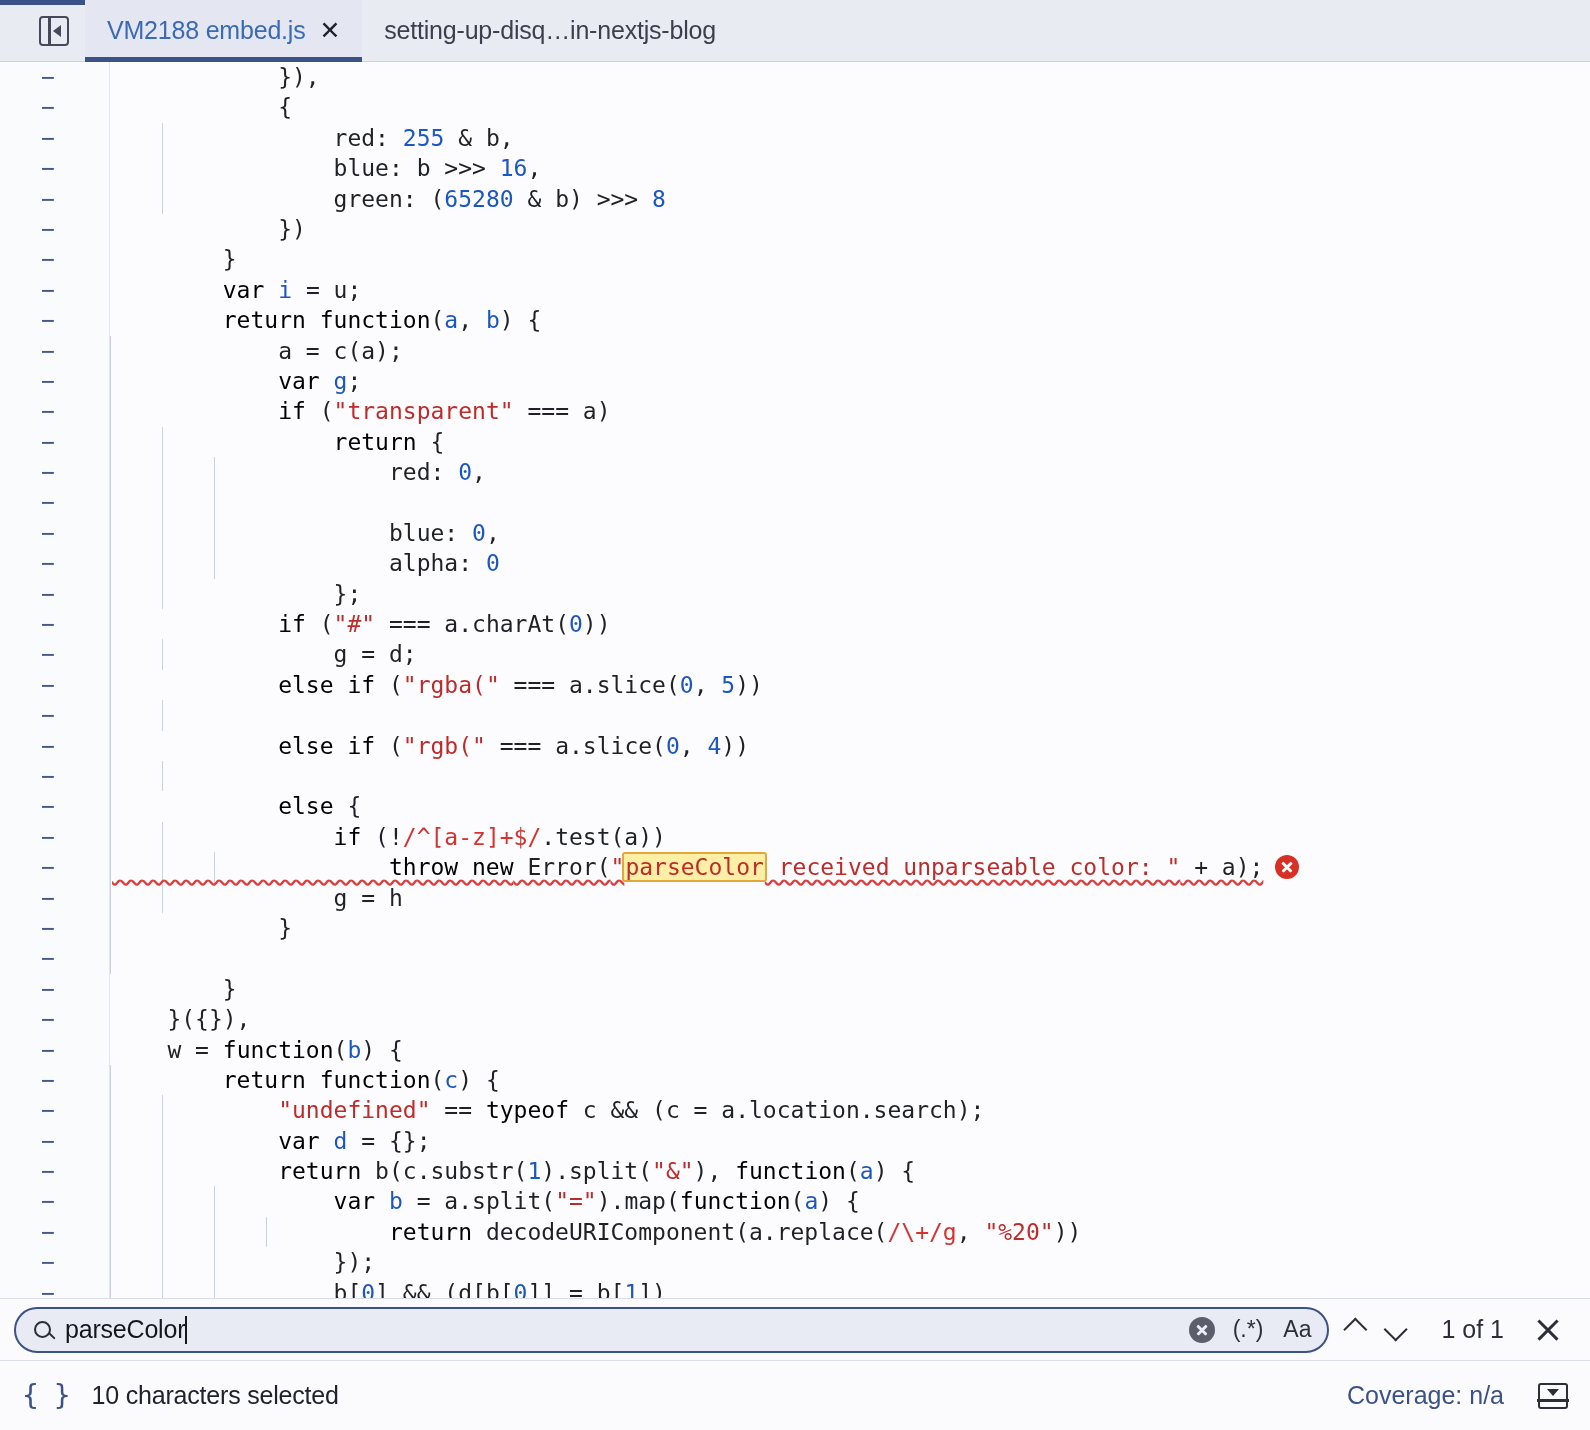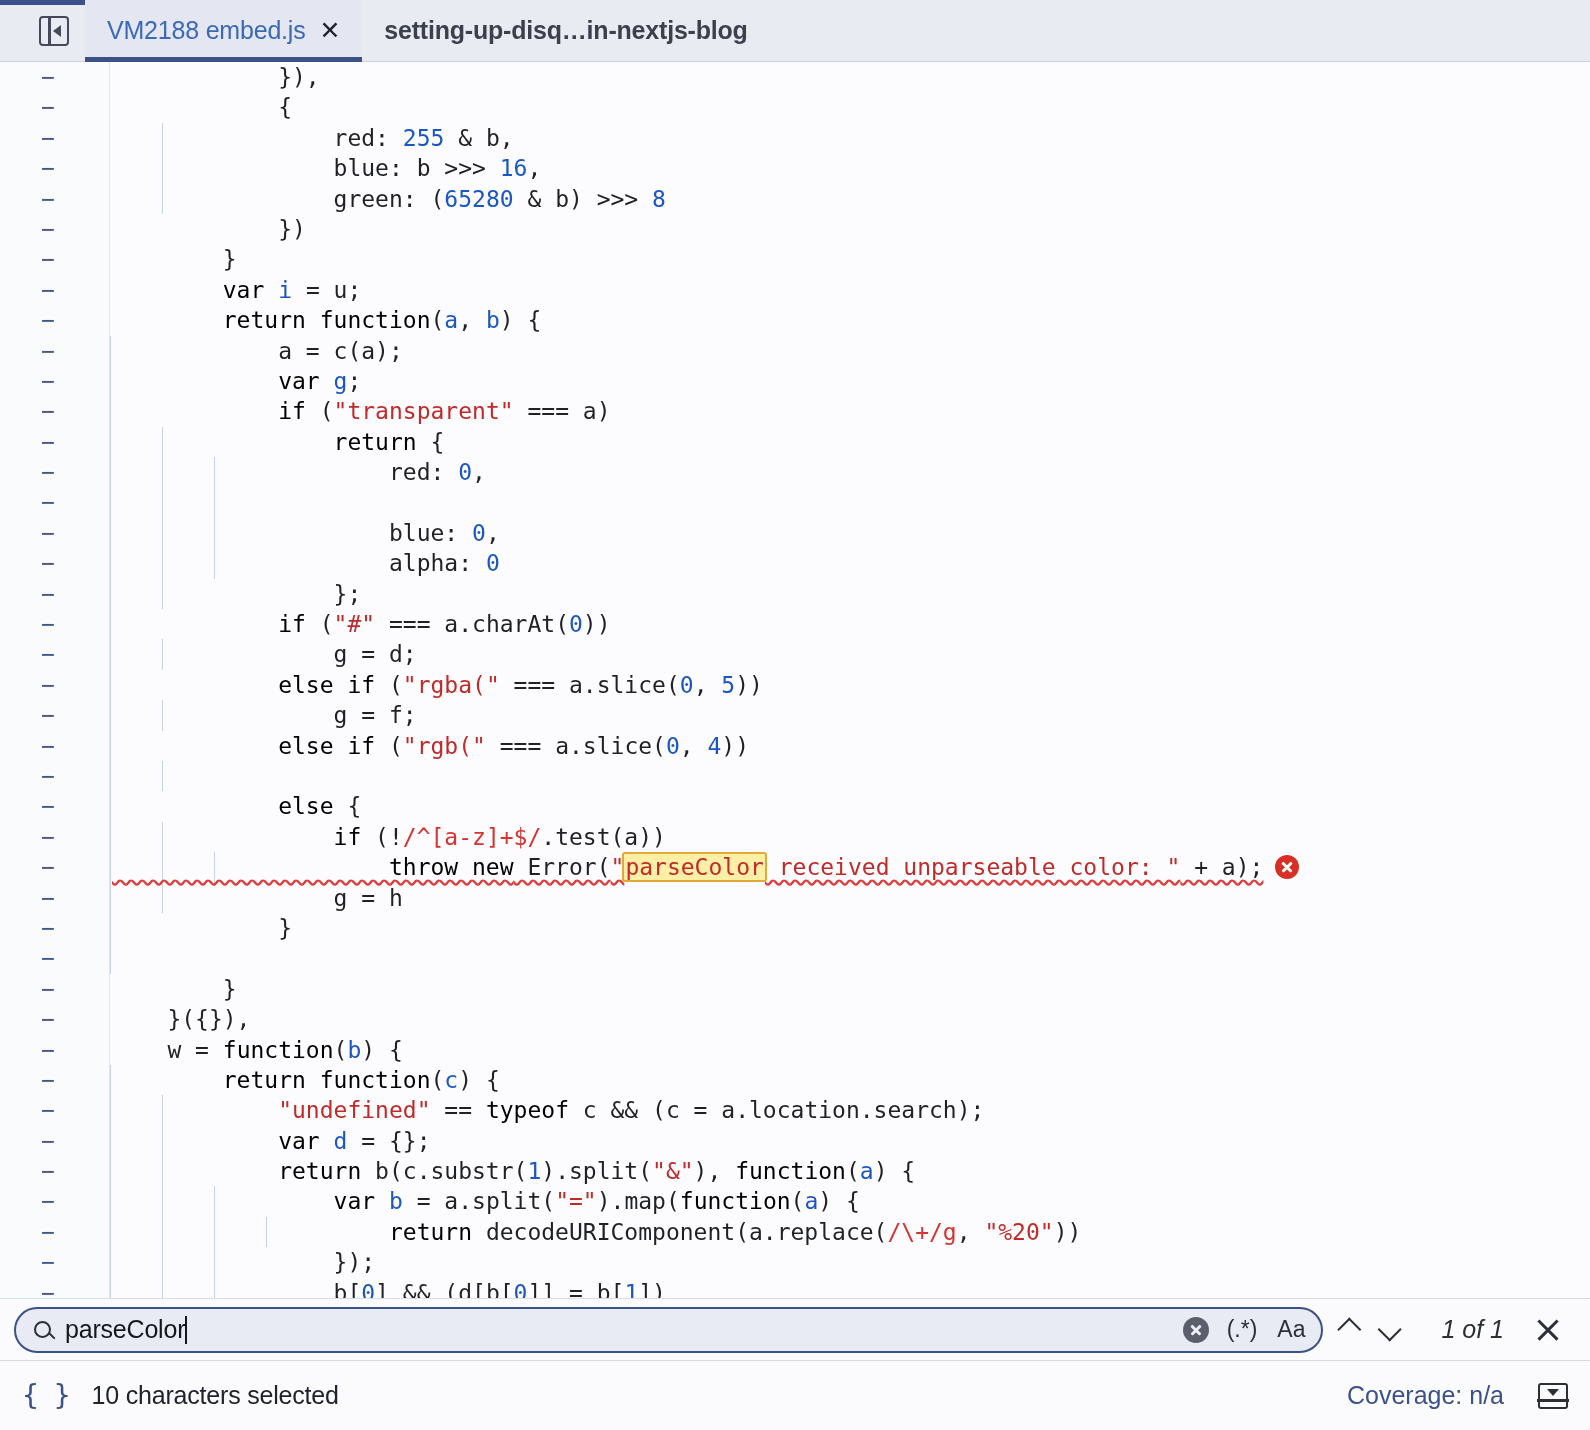--- a/index.html
+++ b/index.html
@@ -82,21 +82,20 @@
   }
   .tab.active::after {
     content: "";
     position: absolute;
     left: 0; right: 0; bottom: 0;
     height: 5px;
     background: #3a5288;
   }
   .tab.inactive {
     color: #3c3f4c;
-    font-weight: bold;
   }
   .tab-close {
     margin-left: 14px;
     font-size: 25px;
     color: #20232b;
     line-height: 1;
     cursor: pointer;
   }
 
   
@@ -279,24 +278,23 @@
   .chev {
     width: 17px; height: 17px;
     border-left: 2.8px solid #2c2f38;
     border-bottom: 2.8px solid #2c2f38;
   }
   .chev.up   { transform: rotate(135deg) translate(-2px,-2px); }
   .chev.down { transform: rotate(-45deg) translate(-2px,-2px); }
   .match-count {
     font-size: 25px;
     color: #2c2f38;
-    margin: 0 22px 0 26px;
+    margin: 0 22px 0 20px;
     white-space: nowrap;
     flex: 0 0 auto;
-    font-style: italic;
   }
   .close-x {
     width: 44px; height: 44px;
     position: relative;
     cursor: pointer;
     flex: 0 0 auto;
     margin-right: 6px;
   }
   .close-x::before, .close-x::after {
     content: "";
@@ -401,21 +399,21 @@
         <div class="line"><span class="ln">−</span><span class="iguide" style="left: 110px;"></span><span class="ltext"><span class="kw">            if</span><span class="pl"> (</span><span class="str">"transparent"</span><span class="pl"> === a)</span></span></div>
         <div class="line"><span class="ln">−</span><span class="iguide" style="left: 110px;"></span><span class="iguide" style="left: 162px;"></span><span class="ltext"><span class="kw">                return</span><span class="pl"> {</span></span></div>
         <div class="line"><span class="ln">−</span><span class="iguide" style="left: 110px;"></span><span class="iguide" style="left: 162px;"></span><span class="iguide" style="left: 214px;"></span><span class="ltext"><span class="pl">                    red: </span><span class="num">0</span><span class="pl">,</span></span></div>
         <div class="line"><span class="ln">−</span><span class="iguide" style="left: 110px;"></span><span class="iguide" style="left: 162px;"></span><span class="iguide" style="left: 214px;"></span></div>
         <div class="line"><span class="ln">−</span><span class="iguide" style="left: 110px;"></span><span class="iguide" style="left: 162px;"></span><span class="iguide" style="left: 214px;"></span><span class="ltext"><span class="pl">                    blue: </span><span class="num">0</span><span class="pl">,</span></span></div>
         <div class="line"><span class="ln">−</span><span class="iguide" style="left: 110px;"></span><span class="iguide" style="left: 162px;"></span><span class="iguide" style="left: 214px;"></span><span class="ltext"><span class="pl">                    alpha: </span><span class="num">0</span></span></div>
         <div class="line"><span class="ln">−</span><span class="iguide" style="left: 110px;"></span><span class="iguide" style="left: 162px;"></span><span class="ltext"><span class="pl">                };</span></span></div>
         <div class="line"><span class="ln">−</span><span class="iguide" style="left: 110px;"></span><span class="ltext"><span class="kw">            if</span><span class="pl"> (</span><span class="str">"#"</span><span class="pl"> === a.charAt(</span><span class="num">0</span><span class="pl">))</span></span></div>
         <div class="line"><span class="ln">−</span><span class="iguide" style="left: 110px;"></span><span class="iguide" style="left: 162px;"></span><span class="ltext"><span class="pl">                g = d;</span></span></div>
         <div class="line"><span class="ln">−</span><span class="iguide" style="left: 110px;"></span><span class="ltext"><span class="kw">            else if</span><span class="pl"> (</span><span class="str">"rgba("</span><span class="pl"> === a.slice(</span><span class="num">0</span><span class="pl">, </span><span class="num">5</span><span class="pl">))</span></span></div>
-        <div class="line"><span class="ln">−</span><span class="iguide" style="left: 110px;"></span><span class="iguide" style="left: 162px;"></span><span class="ltext"><span class="pl">                g = f;</span></span></div>
+        <div class="line"><span class="ln">−</span><span class="iguide" style="left: 110px;"></span><span class="iguide" style="left: 162px;"></span></div>
         <div class="line"><span class="ln">−</span><span class="iguide" style="left: 110px;"></span><span class="ltext"><span class="kw">            else if</span><span class="pl"> (</span><span class="str">"rgb("</span><span class="pl"> === a.slice(</span><span class="num">0</span><span class="pl">, </span><span class="num">4</span><span class="pl">))</span></span></div>
         <div class="line"><span class="ln">−</span><span class="iguide" style="left: 110px;"></span><span class="iguide" style="left: 162px;"></span></div>
         <div class="line"><span class="ln">−</span><span class="iguide" style="left: 110px;"></span><span class="ltext"><span class="kw">            else</span><span class="pl"> {</span></span></div>
         <div class="line"><span class="ln">−</span><span class="iguide" style="left: 110px;"></span><span class="iguide" style="left: 162px;"></span><span class="ltext"><span class="kw">                if</span><span class="pl"> (!</span><span class="rgx">/^[a-z]+$/</span><span class="pl">.test(a))</span></span></div>
         <div class="line"><span class="ln">−</span><span class="iguide" style="left: 110px;"></span><span class="iguide" style="left: 162px;"></span><span class="iguide" style="left: 214px;"></span><span class="ltext"><span class="kw squiggle">                    throw new</span><span class="pl squiggle"> Error(</span><span class="str squiggle">"</span><span class="str match-hl">parseColor</span><span class="str squiggle"> received unparseable color: "</span><span class="pl squiggle"> + a);</span><span class="err-badge"></span></span></div>
         <div class="line"><span class="ln">−</span><span class="iguide" style="left: 110px;"></span><span class="iguide" style="left: 162px;"></span><span class="ltext"><span class="pl">                g = h</span></span></div>
         <div class="line"><span class="ln">−</span><span class="iguide" style="left: 110px;"></span><span class="ltext"><span class="pl">            }</span></span></div>
         <div class="line"><span class="ln">−</span><span class="iguide" style="left: 110px;"></span></div>
         <div class="line"><span class="ln">−</span><span class="ltext"><span class="pl">        }</span></span></div>
         <div class="line"><span class="ln">−</span><span class="ltext"><span class="pl">    }({}),</span></span></div>

